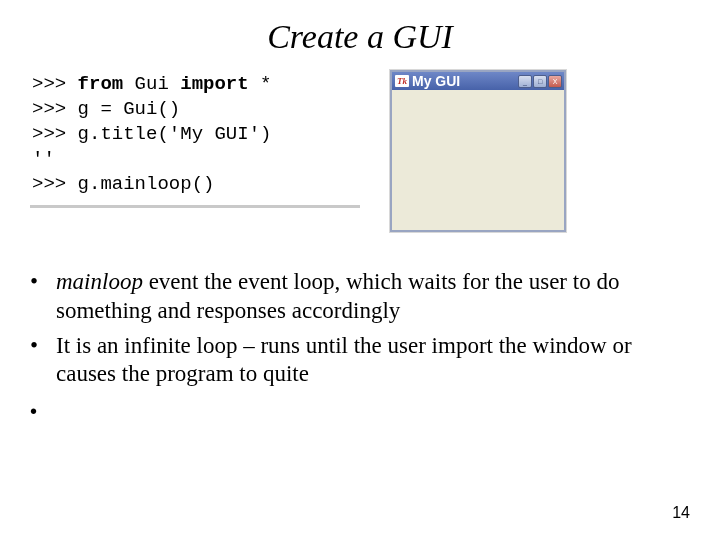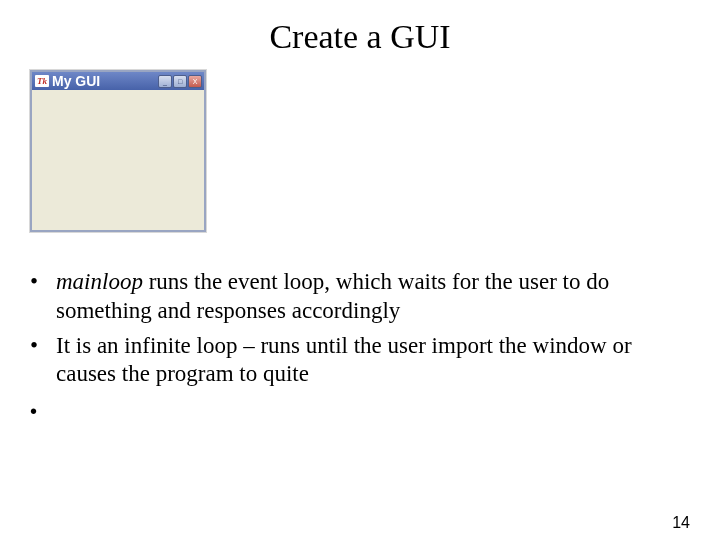--- a/index.html
+++ b/index.html
@@ -17,20 +17,21 @@
     width: 720px;
     height: 540px;
     padding: 18px 30px 0 30px;
   }
   .title {
     font-size: 34px;
     text-align: center;
     margin: 0 0 14px 0;
     font-weight: normal;
     color: #000;
+    font-style: italic;
   }
   .top-row {
     display: flex;
     align-items: flex-start;
     gap: 30px;
     margin-left: 0;
   }
   .code-block {
     font-family: "Courier New", monospace;
     font-size: 19px;
@@ -122,56 +123,62 @@
     font-family: Arial, Helvetica, sans-serif;
     font-size: 20px;
     margin-top: 10px;
   }
   .bullets em.it { font-style: italic; text-align: center; }
   .bullets strong.bd { font-weight: normal; }
 
   .page-num {
     position: absolute;
     right: 30px;
-    bottom: 8px;
+    bottom: 18px;
     font-family: Arial, Helvetica, sans-serif;
     font-size: 16px;
     color: #000;
   }
 </style>
 </head>
 <body>
 
 <div class="slide">
 
   <h1 class="title">Create a GUI</h1>
 
   <div class="top-row">
 
+    <div class="code-block"><span class="plain">&gt;&gt;&gt; </span><span class="kw">from</span><span class="plain"> Gui </span><span class="kw">import</span><span class="plain"> *</span>
+<span class="plain">&gt;&gt;&gt; g = Gui()</span>
+<span class="plain">&gt;&gt;&gt; g.title('My GUI')</span>
+<span class="plain">''</span>
+<span class="plain">&gt;&gt;&gt; g.mainloop()</span>
+</div>
 
     <div class="gui-window">
       <div class="gui-titlebar">
         <div class="tk-badge">Tk</div>
         <div class="gui-title-text">My GUI</div>
         <div class="btn-group">
           <div class="win-btn">_</div>
           <div class="win-btn">□</div>
           <div class="win-btn close">X</div>
         </div>
       </div>
       <div class="gui-client"></div>
     </div>
 
   </div>
 
   <div class="bullets">
     <div class="b1">
       <div class="dot">•</div>
       <div>
-        <em class="it">mainloop</em><span> runs the </span><strong class="bd">event loop</strong><span>, which waits for the user to do something and responses accordingly</span>
+        <em class="it">mainloop</em><span> event the </span><strong class="bd">event loop</strong><span>, which waits for the user to do something and responses accordingly</span>
       </div>
     </div>
     <div class="b1">
       <div class="dot">•</div>
       <div>It is an infinite loop – runs until the user import the window or causes the program to quite</div>
     </div>
     <div class="b2">
       <div class="dot">•</div>
     </div>
   </div>

